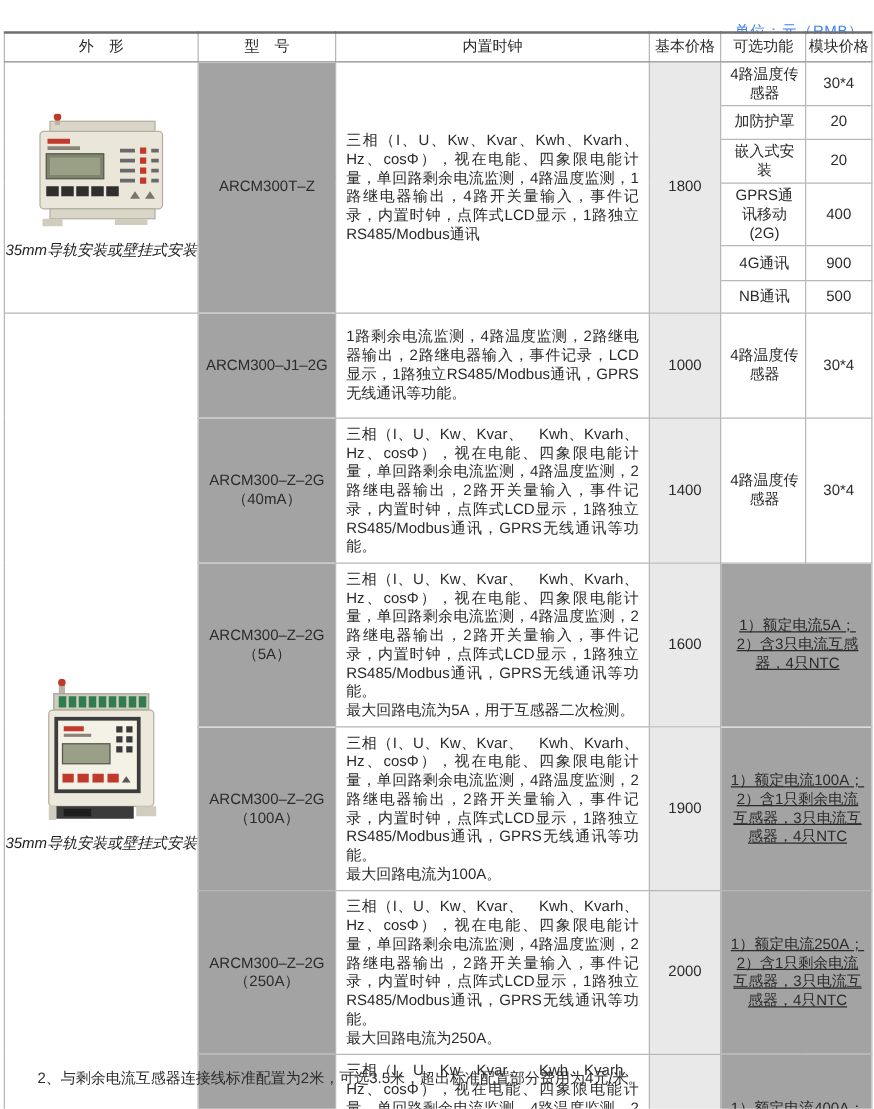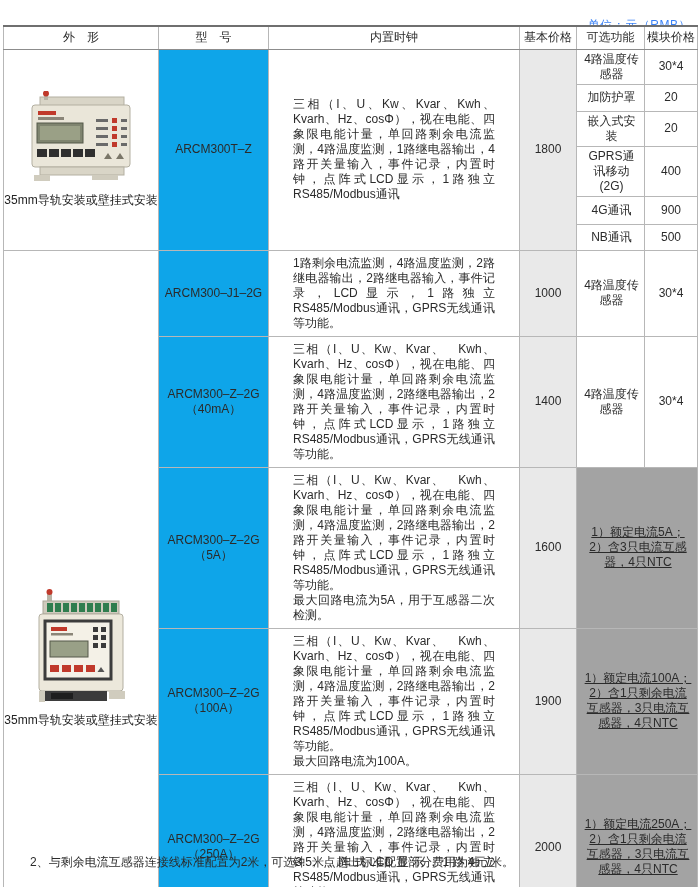--- a/index.html
+++ b/index.html
@@ -38,23 +38,23 @@
   }
   .price-table tr.hdr th {
     height: 23px;
     text-align: center;
     border-bottom: 1.5px solid #8c8c8c;
     background: #ffffff;
     font-size: 12px;
   }
   .gray { background: #e9e9e9; }
 
-  td.c-shape { text-align: center; background: #fff; }
-  td.c-model { text-align: center; background: #0ea5e9; white-space: pre-line; }
-  td.c-func  { text-align: left; padding: 5px 24px; background: #fff; white-space: pre-line; text-align: justify; }
+  td.c-shape { text-align: center; background: #fff; font-style: italic; }
+  td.c-model { text-align: center; background: #a3a3a3; white-space: pre-line; }
+  td.c-func  { text-align: left; padding: 5px 8px; background: #fff; white-space: pre-line; text-align: justify; }
   td.c-price { text-align: center; background: #e9e9e9; }
   td.c-opt   { text-align: center; padding: 2px 4px 2px 6px; background: #fff; }
   td.c-mod   { text-align: center; background: #fff; }
   td.c-optmerge { text-align: center; padding: 4px 5px 4px 7px; background: #a3a3a3; white-space: pre-line; text-decoration: underline; }
 
   
   tr.h-s0 td { height: 30px; } tr.h-s1 td { height: 27px; }
   tr.h-s2 td { height: 27px; } tr.h-s3 td { height: 28px; }
   tr.h-s4 td { height: 28px; } tr.h-s5 td { height: 26px; }
   tr.h-r2 td { height: 84px; } tr.h-r3 td { height: 102px; }

